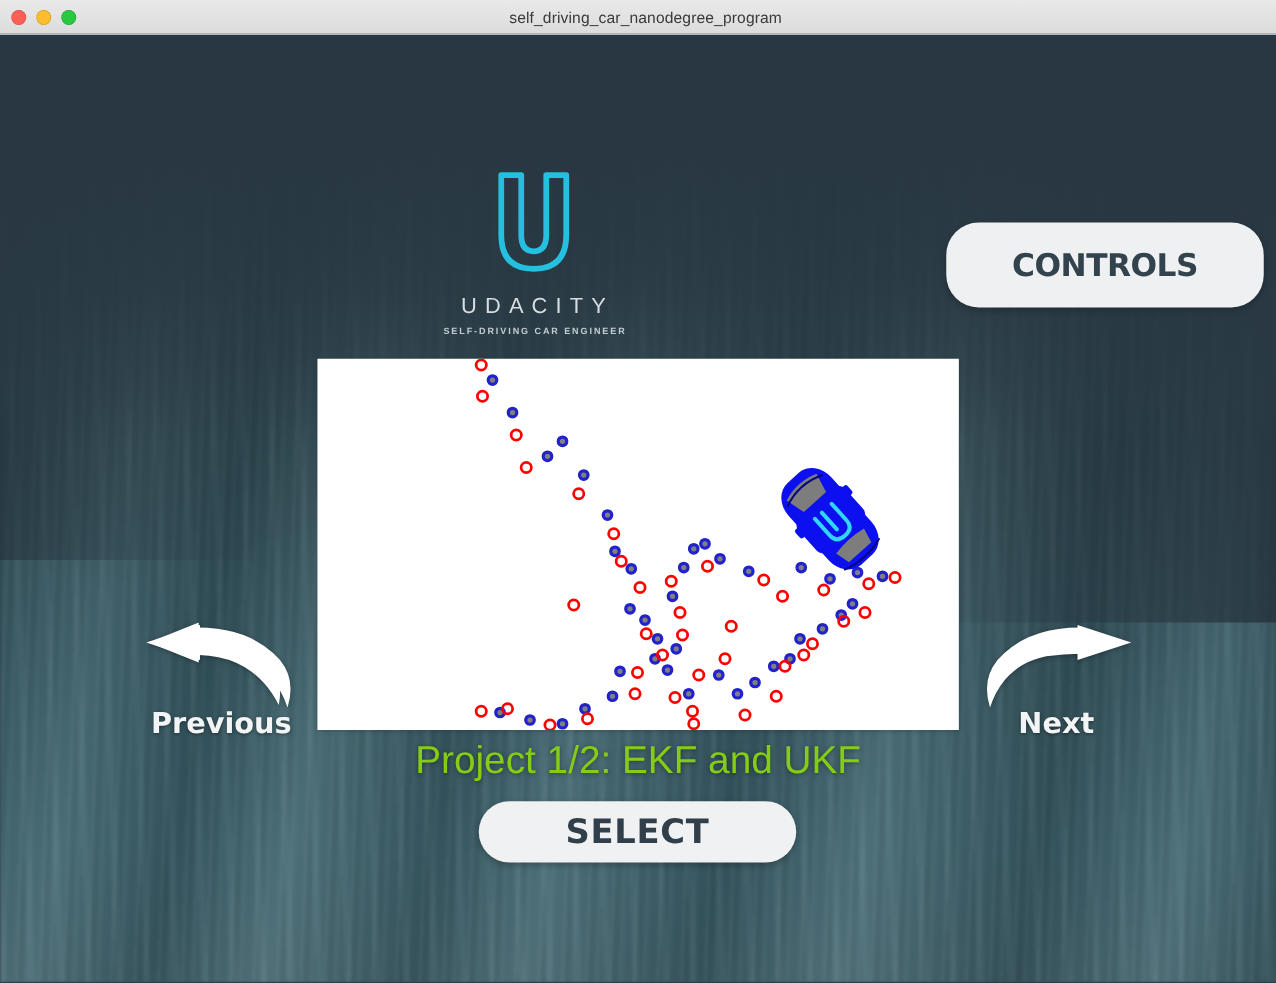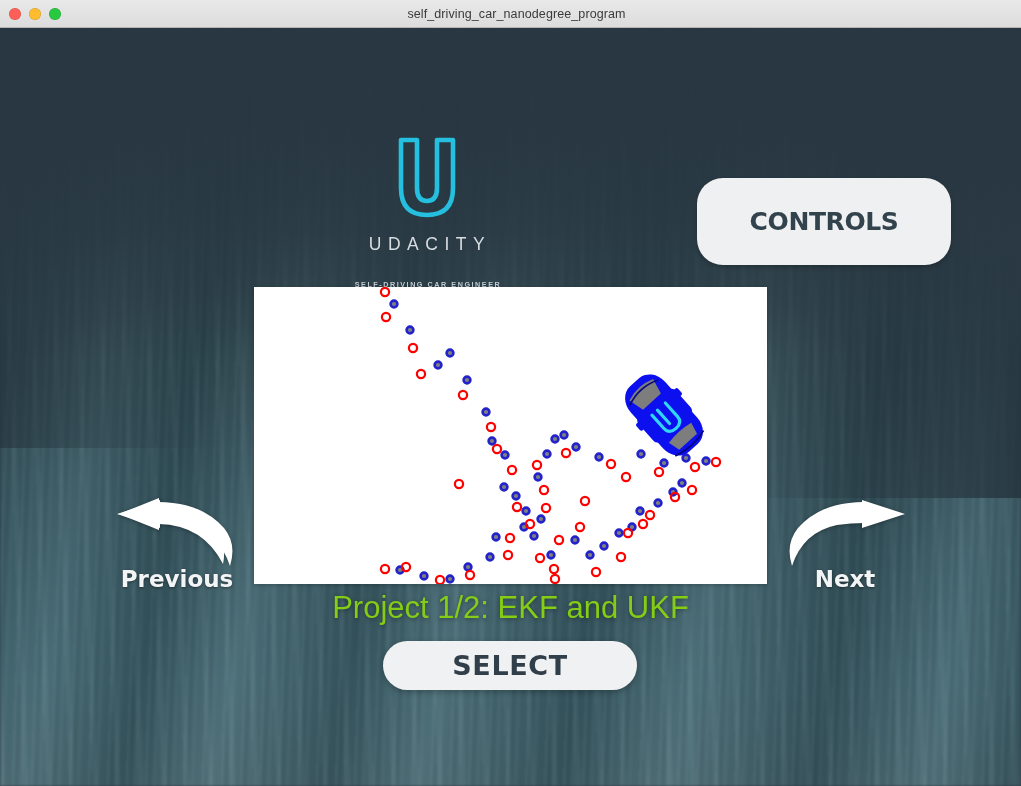--- a/index.html
+++ b/index.html
@@ -83,27 +83,27 @@
   #logo-block {
     position:absolute; left:0; top:108px; width:854px;
     display:flex; flex-direction:column; align-items:center;
   }
   #udacity-u { width:62px; height:84px; display:block; }
   #udacity-word {
     margin-top:14px; font-size:17.5px; letter-spacing:6.5px;
     color:#d7dde1; font-weight:400; text-indent:6px;
   }
   #udacity-tag {
-    margin-top:25px; font-size:7.2px; letter-spacing:1.55px;
+    margin-top:5px; font-size:7.2px; letter-spacing:1.55px;
     color:#c3ccd2; font-weight:700; text-indent:2px;
   }
 
   
   #controls-button {
-    position:absolute; left:697px; top:150px; width:254px; height:87px;
+    position:absolute; left:757px; top:150px; width:254px; height:68px;
     background:#eff0f1; border-radius:26px;
     box-shadow:0 2px 5px rgba(0,0,0,.25);
     display:flex; align-items:center; justify-content:center;
     cursor:pointer;
   }
   #controls-label {
     font-size:25px; font-weight:700; letter-spacing:-0.4px;
     color:#33434e; font-family:"DejaVu Sans", sans-serif;
   }
 

